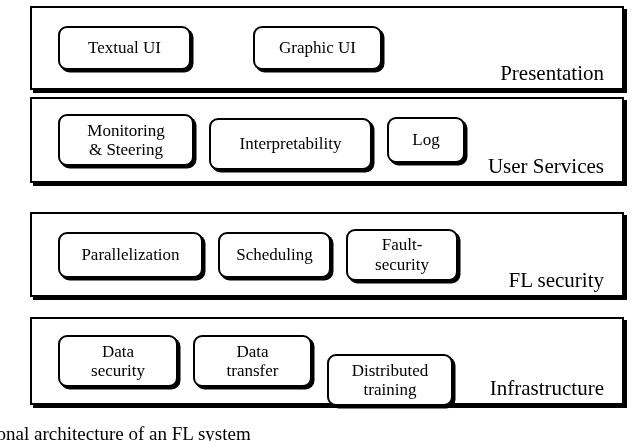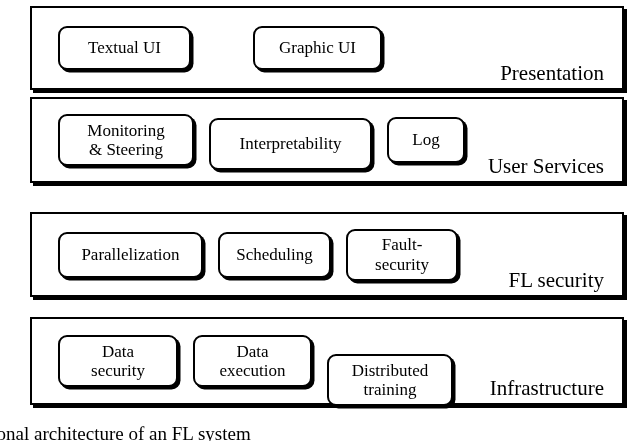--- a/index.html
+++ b/index.html
@@ -169,21 +169,21 @@
   <div class="layer layer-4">
     <div class="components">
 
       <div class="component c-datasec">
         <span>Data</span>
         <span class="line2">security</span>
       </div>
 
       <div class="component c-datatr">
         <span>Data</span>
-        <span class="line2">execution</span>
+        <span class="line2">transfer</span>
       </div>
 
       <div class="component c-distexec">
         <span>Distributed</span>
         <span class="line2">training</span>
       </div>
 
     </div>
     <div class="layer-name">Infrastructure</div>
   </div>

